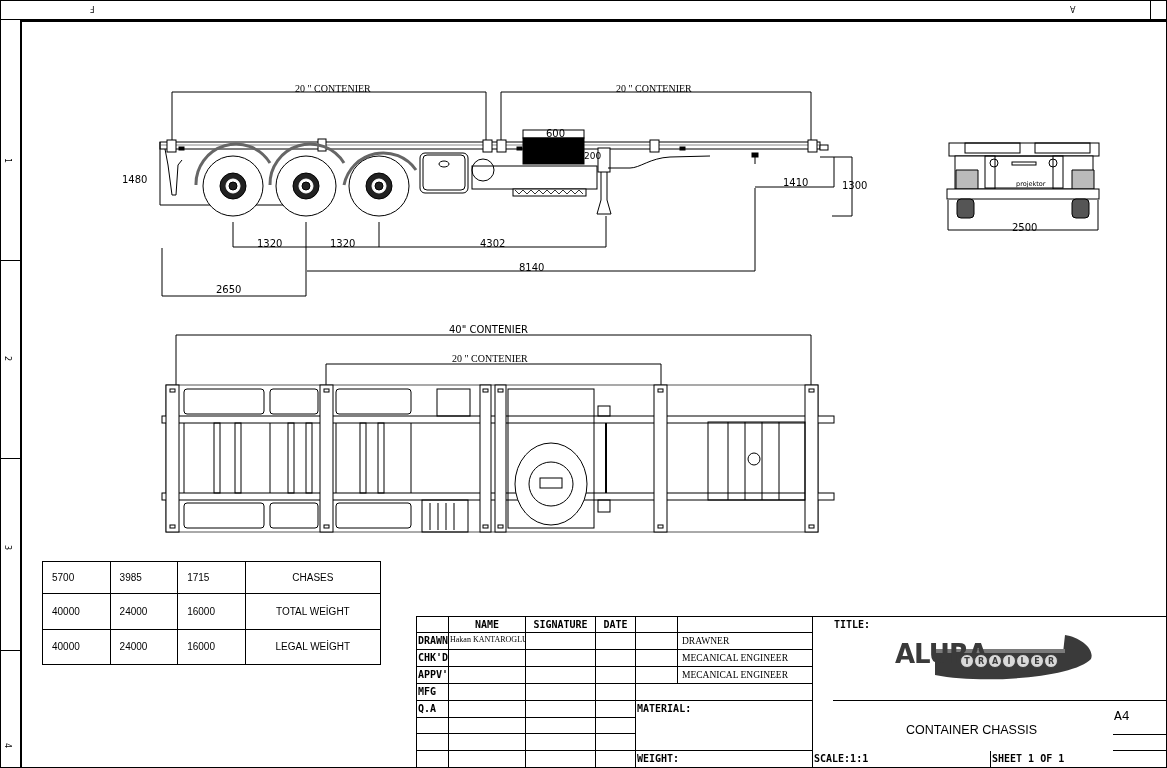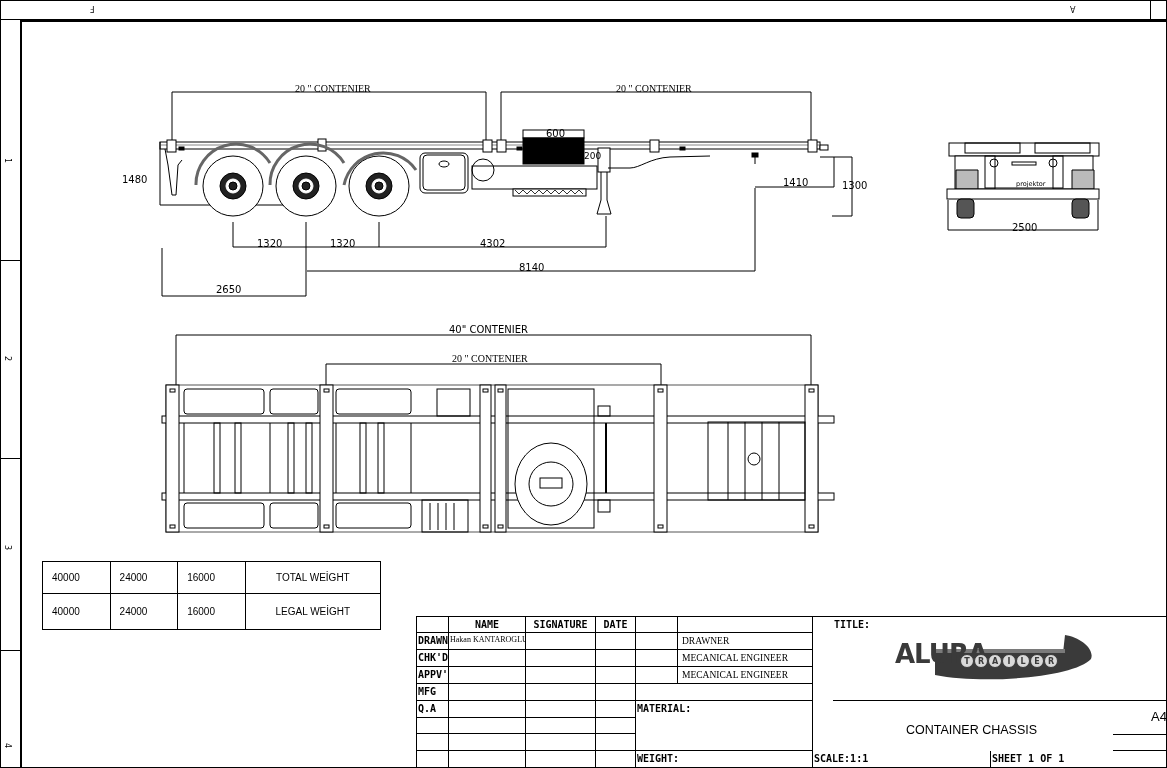--- a/index.html
+++ b/index.html
@@ -223,20 +223,26 @@
     <rect x="658" y="525" width="5" height="3"></rect>
     <rect x="809" y="389" width="5" height="3"></rect>
     <rect x="809" y="525" width="5" height="3"></rect>
   </g>
   <text class="labtxt" x="449" y="333" style="font-family:'DejaVu Sans',sans-serif;font-size:10px">40" CONTENIER</text>
   <text class="labtxt" x="452" y="362">20 " CONTENIER</text>
 </svg>
 
 <table class="wt">
   <tbody>
+  <tr>
+    <td>5700</td>
+    <td>3985</td>
+    <td>1715</td>
+    <td class="lab">CHASES</td>
+  </tr>
   <tr>
     <td>40000</td>
     <td>24000</td>
     <td>16000</td>
     <td class="lab">TOTAL WEİGHT</td>
   </tr>
   <tr>
     <td>40000</td>
     <td>24000</td>
     <td>16000</td>
@@ -322,18 +328,18 @@
         <text x="100" y="35">A</text>
         <text x="114" y="35">I</text>
         <text x="128" y="35">L</text>
         <text x="142" y="35">E</text>
         <text x="156" y="35">R</text>
       </g>
     </svg>
   </div>
 
   <div class="dwg-title" style="left:489px;top:106px;">CONTAINER CHASSIS</div>
-  <div class="tb-cell size-txt" style="left:696px;top:84px;width:55px;height:34px;border-right:none;text-align:right;padding-top:8px;font-weight:normal;">A4</div>
+  <div class="tb-cell size-txt" style="left:696px;top:84px;width:55px;height:34px;border-right:none;text-align:left;padding-top:8px;font-weight:normal;font-family:Liberation Mono, monospace;">A4</div>
   <div class="tb-cell" style="left:696px;top:118px;width:55px;height:16px;border-right:none;"></div>
 
   <div class="tb-cell" style="left:396px;top:134px;width:178px;height:17px;">SCALE:1:1</div>
   <div class="tb-cell" style="left:574px;top:134px;width:177px;height:17px;border-right:none;">SHEET 1 OF 1</div>
 </div>
 
 </body></html>

